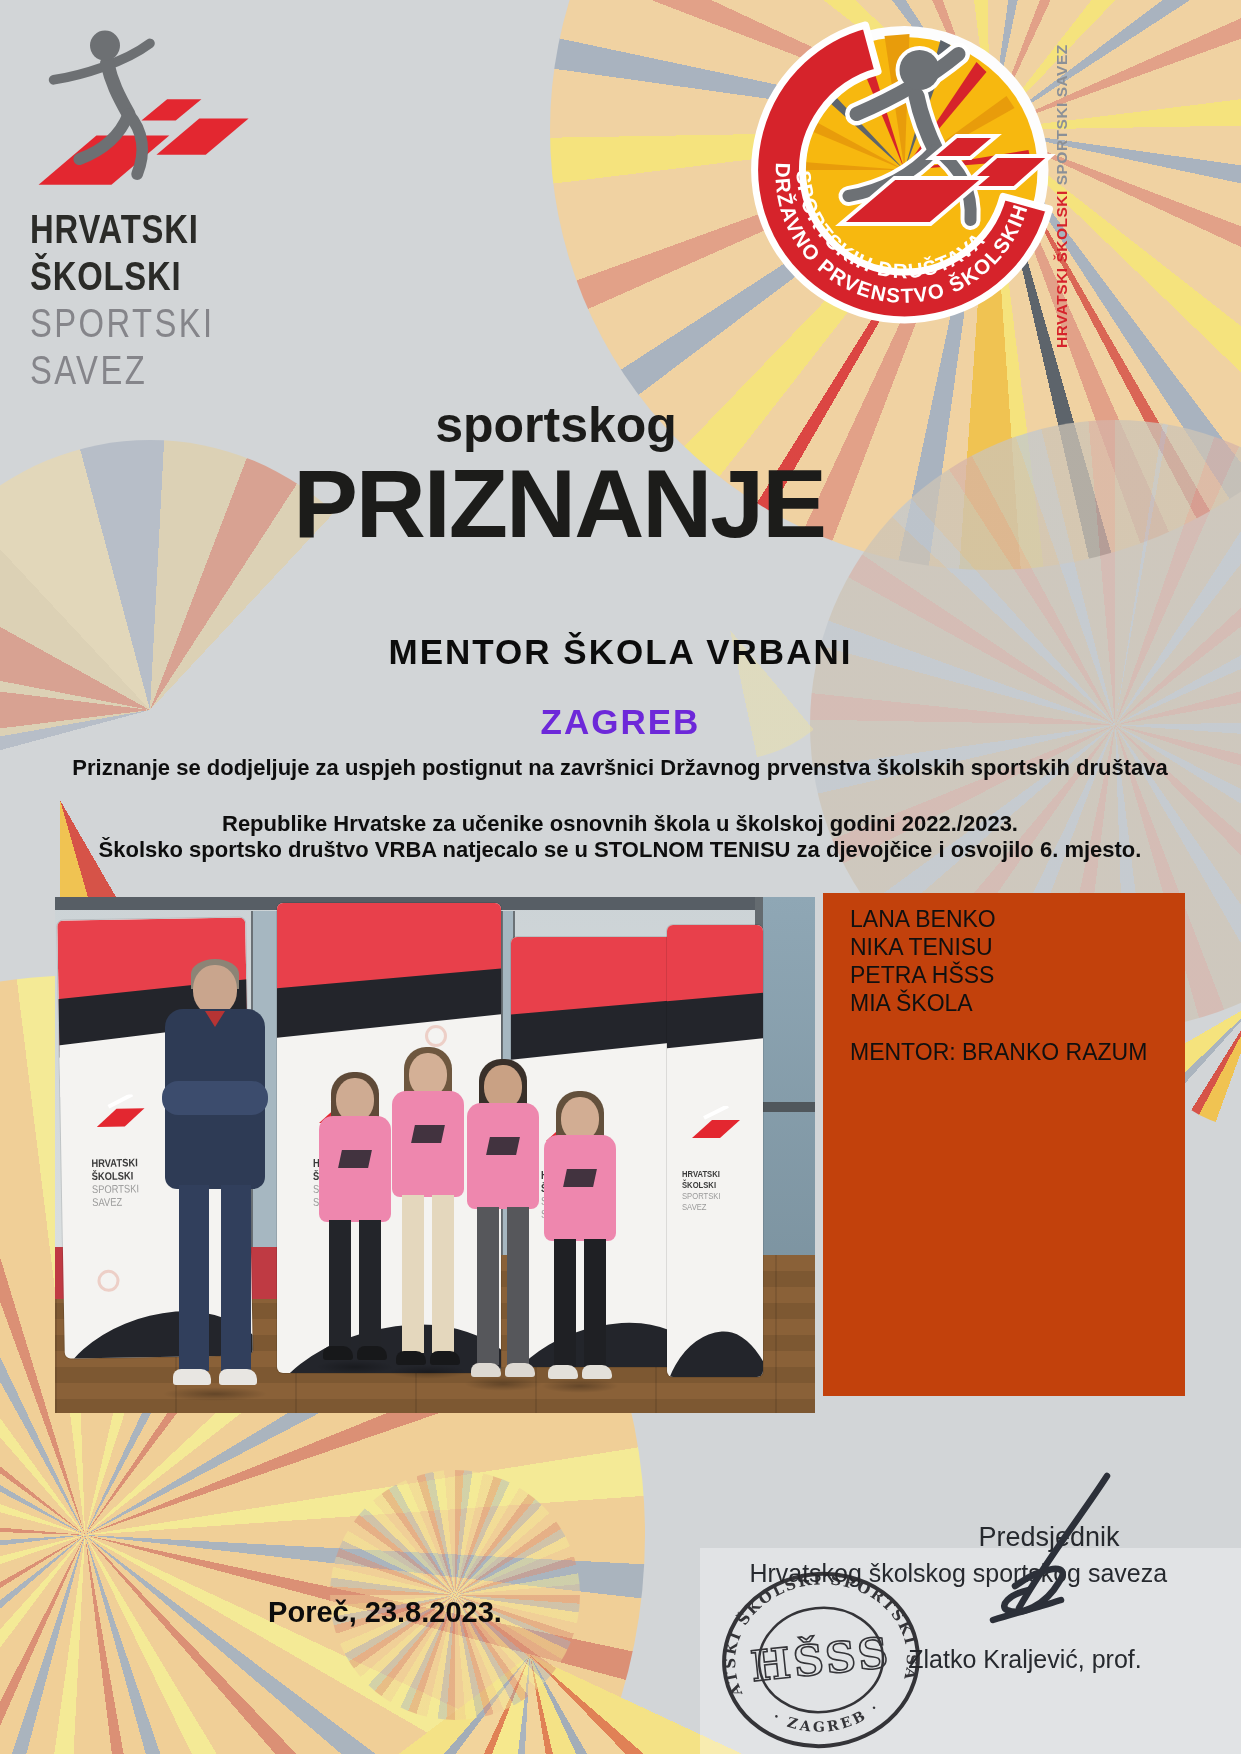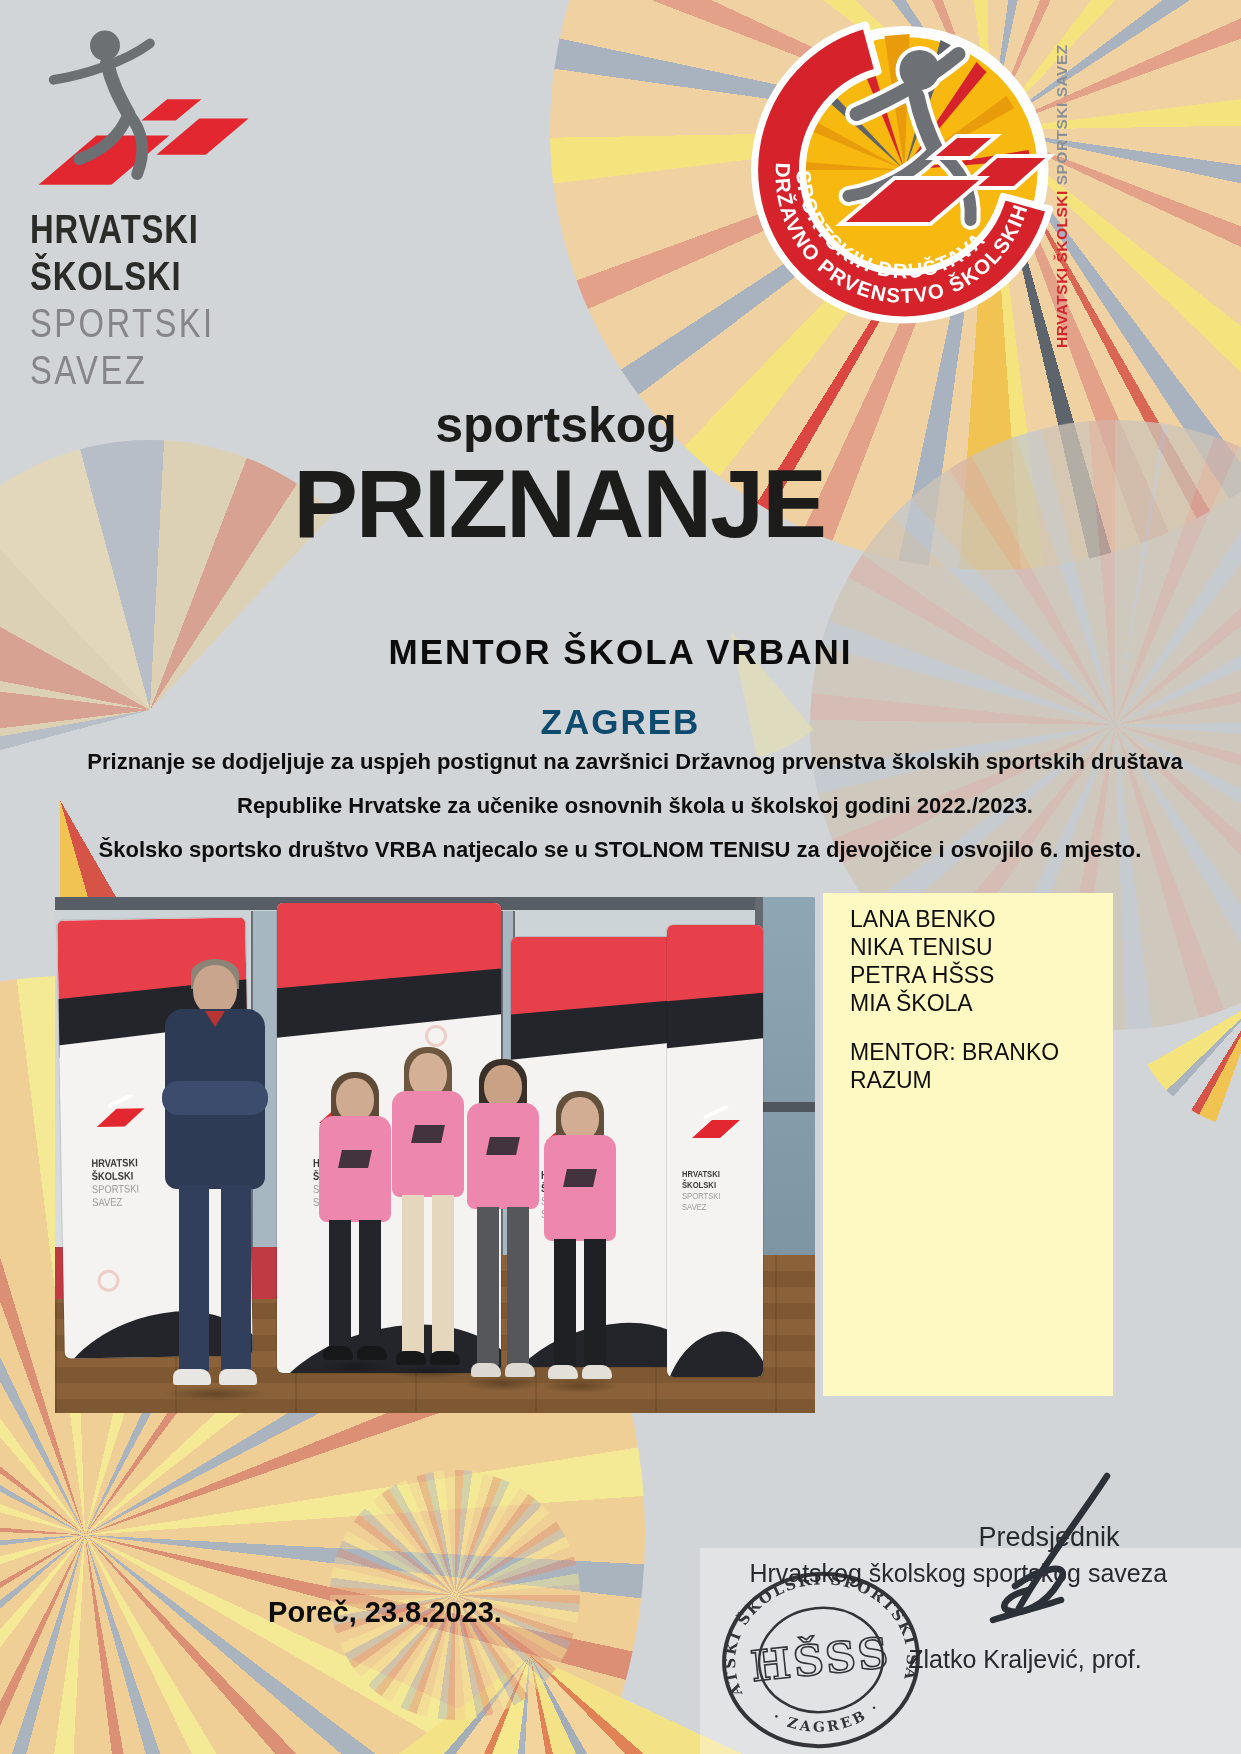--- a/index.html
+++ b/index.html
@@ -40,22 +40,22 @@
   
   .left-logo{left:30px;top:26px;width:240px;}
   .left-logo-text{margin-top:4px;transform:scaleX(.8);transform-origin:left;line-height:47px;font-weight:bold;font-size:41px;color:#2b2b28;letter-spacing:1px;white-space:nowrap;}
   .left-logo-text .gray{color:#85858a;font-weight:normal;letter-spacing:3px;}
 
   .right-logo{left:742px;top:10px;width:335px;height:350px;}
 
   .title-pre{left:0;top:396px;width:1112px;font-size:50px;font-weight:bold;color:#1c1c1a;}
   .title-main{left:0;top:448px;width:1118px;font-size:97px;font-weight:bold;color:#1c1c1a;letter-spacing:-2px;}
   .school{left:0;top:632px;width:1241px;font-size:35px;font-weight:bold;color:#0c0c0c;letter-spacing:2px;}
-  .city{left:0;top:702px;width:1241px;font-size:35px;font-weight:bold;color:#0c4a6e;letter-spacing:2px;}
-  .para{left:50px;top:740px;width:1170px;font-size:22px;font-weight:bold;color:#0e0e0e;line-height:44px;}
+  .city{left:0;top:702px;width:1241px;font-size:35px;font-weight:bold;color:#6d28d9;letter-spacing:2px;}
+  .para{left:35px;top:740px;width:1170px;font-size:22px;font-weight:bold;color:#0e0e0e;line-height:56px;}
   .result{left:35px;top:837px;width:1170px;font-size:22px;font-weight:bold;color:#0e0e0e;}
 
   
   .photo{left:55px;top:897px;width:760px;height:516px;overflow:hidden;background:linear-gradient(#ccd3d6,#dfe3e4);}
   .ph-beam{position:absolute;left:0;top:0;width:100%;height:13px;background:#575e65;}
   .ph-glassR{position:absolute;left:700px;top:0;width:60px;height:410px;background:linear-gradient(#8fa7b5,#7b929f);border-left:8px solid #646b70;}
   .ph-glassR::after{content:"";position:absolute;left:0;top:205px;width:100%;height:10px;background:#50575c;}
   .ph-gap{position:absolute;top:14px;height:350px;background:#a6b7c1;border-left:2px solid #6a7176;border-right:2px solid #6a7176;}
   .ph-floor{position:absolute;left:0;top:358px;width:100%;height:158px;
     background:
@@ -94,21 +94,21 @@
   .girl .head{top:24px;width:38px;height:44px;border-radius:48%;}
   .girl .torso{top:62px;width:72px;height:106px;background:var(--shirt);border-radius:14px 14px 8px 8px;}
   .girl .chest{position:absolute;left:50%;top:96px;transform:translateX(-50%) skewX(-12deg);width:30px;height:18px;background:#23252b;opacity:.85;}
   .girl .leg{top:166px;height:128px;width:22px;}
   .girl .l1{left:18px;} .girl .l2{right:18px;}
   .girl .shoe{top:292px;height:14px;width:30px;}
   .girl .s1{left:12px;} .girl .s2{right:12px;}
   .girl.tall .leg{height:158px;} .girl.tall .shoe{top:322px;}
   .girl.tall{height:342px;}
 
-  .names-box{left:823px;top:893px;width:290px;height:503px;background:#fef9c3;padding:12px 0 0 27px;box-sizing:border-box;font-size:23px;color:#101010;}
+  .names-box{left:823px;top:893px;width:362px;height:503px;background:#c2410c;padding:12px 0 0 27px;box-sizing:border-box;font-size:23px;color:#101010;}
   .names-box .ln{line-height:28px;}
   .names-box .gap{height:21px;}
 
   .soft-panel{left:700px;top:1548px;width:541px;height:206px;background:rgba(255,255,255,.35);}
   .date-line{left:230px;top:1596px;width:310px;font-size:29px;font-weight:bold;color:#0c0c0c;}
   .pres-title{left:919px;top:1522px;width:260px;font-size:27px;color:#26292e;}
   .pres-org{left:742px;top:1558px;width:372px;font-size:26px;color:#26292e;white-space:nowrap;text-align:center;transform:scaleX(.96);transform-origin:center;}
   .pres-name{left:1025px;top:1645px;transform:translateX(-50%);font-size:25px;color:#26292e;white-space:nowrap;}
   .stamp{left:715px;top:1568px;width:212px;height:186px;opacity:.92;}
   .signature{left:985px;top:1468px;width:150px;height:170px;}

